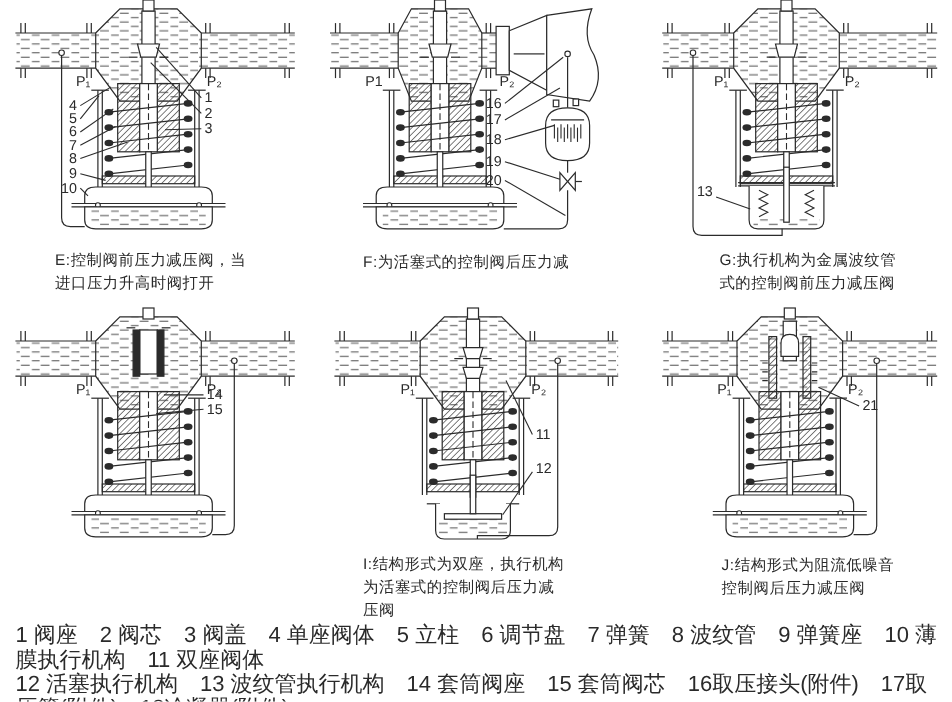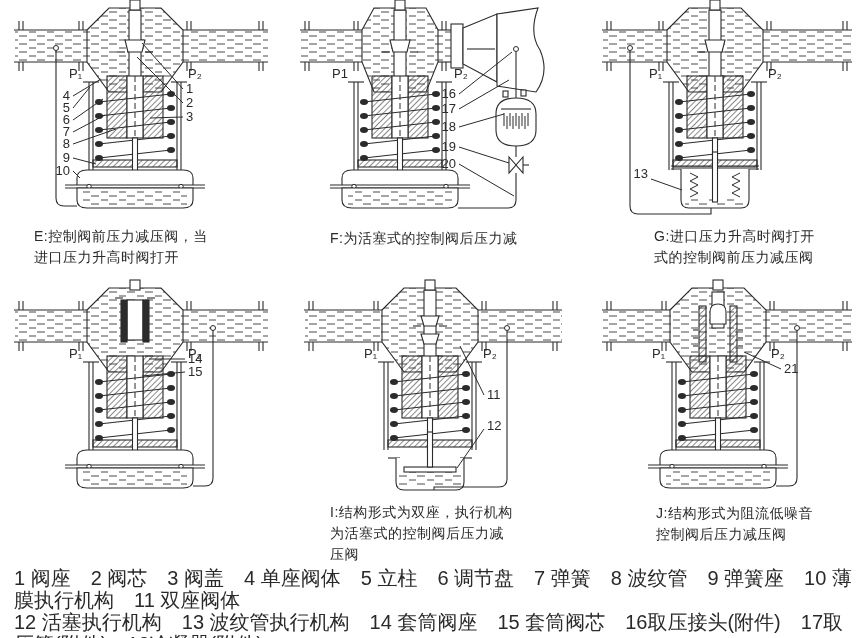--- a/index.html
+++ b/index.html
@@ -496,24 +496,24 @@
         <rect x="76" y="189" width="104" height="14" fill="url(#pd)" stroke="none"></rect>
         <circle cx="207" cy="46" r="2.5" fill="#fff" stroke="#2b2b2b" stroke-width="1"></circle>
         <path d="M207,48.5 L207,196 Q207,204 199,204 L186,204" fill="none" stroke="#2b2b2b" stroke-width="1.1"></path>
         <line x1="191" y1="87" x2="154" y2="70" stroke="#2b2b2b" stroke-width="1"></line>
         <text x="194" y="91" fill="#2a2a2a" font-size="13" text-anchor="start">21</text>
         <text x="62" y="76" fill="#2a2a2a" font-size="13" text-anchor="start">P₁</text>
         <text x="181" y="76" fill="#2a2a2a" font-size="13" text-anchor="start">P₂</text>
       </g>
     </svg>
 
-  <div class="caption" style="left:34px;top:226px">E:控制阀前压力减压阀，当
+  <div class="caption" style="left:50px;top:226px">E:控制阀前压力减压阀，当
 进口压力升高时阀打开</div>
   <div class="caption" style="left:330px;top:228px">F:为活塞式的控制阀后压力减</div>
-  <div class="caption" style="left:654px;top:226px">G:进口压力升高时阀打开
+  <div class="caption" style="left:654px;top:226px">G:执行机构为金属波纹管
 式的控制阀前压力减压阀</div>
   <div class="caption" style="left:330px;top:502px">I:结构形式为双座，执行机构
 为活塞式的控制阀后压力减
 压阀</div>
   <div class="caption" style="left:656px;top:503px">J:结构形式为阻流低噪音
 控制阀后压力减压阀</div>
 
   <div class="legend">
     <div>1 阀座　2 阀芯　3 阀盖　4 单座阀体　5 立柱　6 调节盘　7 弹簧　8 波纹管　9 弹簧座　10 薄膜执行机构　11 双座阀体</div>
     <div>12 活塞执行机构　13 波纹管执行机构　14 套筒阀座　15 套筒阀芯　16取压接头(附件)　17取压管(附件)　18冷凝器(附件)</div>

